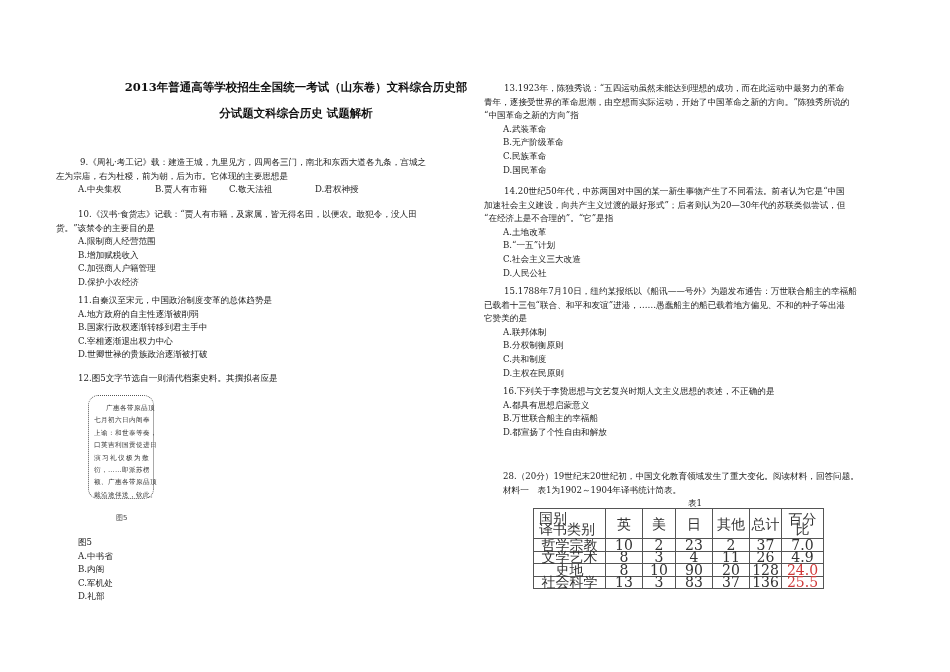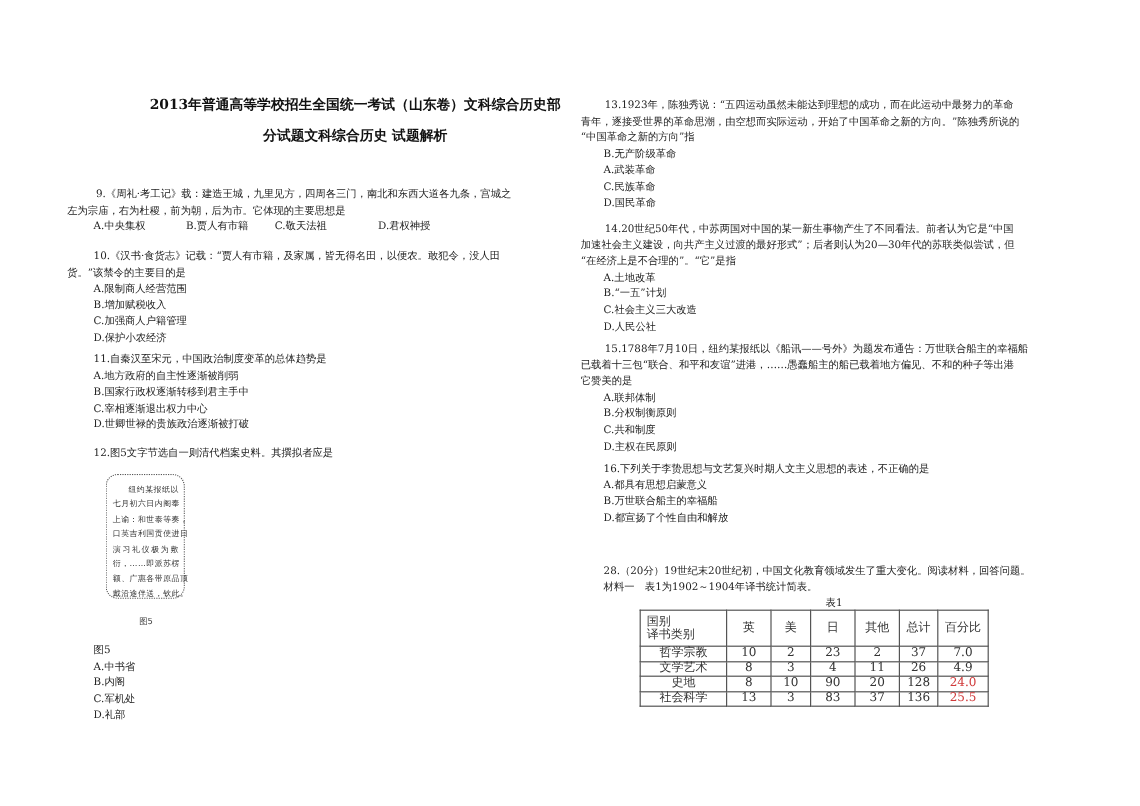--- a/index.html
+++ b/index.html
@@ -13,21 +13,21 @@
   .fig {
     position: absolute; left: 88px; top: 395px; width: 66px; height: 104px;
     border: 1.2px dotted #555; border-radius: 10px;
     padding: 6px 4px 4px 5px;
     font-family: "DejaVu Sans", "Liberation Sans", sans-serif;
     font-size: 6.6px; line-height: 12.4px; letter-spacing: 0.4px; color: #333;
   }
   .fig .line { white-space: nowrap; text-align: justify; text-align-last: justify; }
   .fig .line.first { text-align: right; text-align-last: right; padding-left: 12px; }
   .figcap { font-family: "DejaVu Sans", "Liberation Sans", sans-serif; font-size: 7px; color: #444; }
-  table.t1 { position: absolute; left: 533px; top: 508px; border-collapse: collapse; font-size: 10px; line-height: 10px; }
+  table.t1 { position: absolute; left: 533px; top: 508px; border-collapse: collapse; font-size: 14px; line-height: 10px; }
   table.t1 td { border: 1px solid #555; text-align: center; padding: 0; height: 12.5px; color: #333; }
   table.t1 td.hdr { height: 30px; }
   table.t1 td.corner { text-align: left; padding-left: 5px; line-height: 11px; }
   table.t1 td.red { color: #d03a3a; }
 </style>
 </head>
 <body>
 
 <div class="abs title" style="left:116px; top:80px; width:360px;">2013年普通高等学校招生全国统一考试（山东卷）文科综合历史部</div>
 <div class="abs title" style="left:116px; top:106px; width:360px;">分试题文科综合历史 试题解析</div>
@@ -58,21 +58,21 @@
   <div class="opt">11.自秦汉至宋元，中国政治制度变革的总体趋势是</div>
   <div class="opt">A.地方政府的自主性逐渐被削弱</div>
   <div class="opt">B.国家行政权逐渐转移到君主手中</div>
   <div class="opt">C.宰相逐渐退出权力中心</div>
   <div class="opt">D.世卿世禄的贵族政治逐渐被打破</div>
 </div>
 
 <div class="abs" style="left:78px; top:372px; width:400px;">12.图5文字节选自一则清代档案史料。其撰拟者应是</div>
 
 <div class="fig">
-  <div class="line first">纽约某报纸以</div>
+  <div class="line first">广惠各带原品顶</div>
   <div class="line">七月初六日内阁奉</div>
   <div class="line">上谕：和世泰等奏，</div>
   <div class="line">口英吉利国贡使进日</div>
   <div class="line">演习礼仪极为敷</div>
   <div class="line">衍，……即派苏楞</div>
   <div class="line">额、广惠各带原品顶</div>
   <div class="line">戴沿途伴送，钦此。</div>
 </div>
 <div class="abs figcap" style="left:116px; top:512px;">图5</div>
 
@@ -82,22 +82,22 @@
   <div class="opt">B.内阁</div>
   <div class="opt">C.军机处</div>
   <div class="opt">D.礼部</div>
 </div>
 
 <div class="abs" style="left:484px; top:82px; width:440px;">
   <div style="padding-left:20px; white-space:nowrap;">13.1923年，陈独秀说：“五四运动虽然未能达到理想的成功，而在此运动中最努力的革命</div>
   <div style="white-space:nowrap;">青年，逐接受世界的革命思潮，由空想而实际运动，开始了中国革命之新的方向。”陈独秀所说的</div>
   <div style="white-space:nowrap;">“中国革命之新的方向”指</div>
   <div style="padding-left:19px;">
+    <div class="opt">A.武装革命</div>
     <div class="opt">B.无产阶级革命</div>
-    <div class="opt">A.武装革命</div>
     <div class="opt">C.民族革命</div>
     <div class="opt">D.国民革命</div>
   </div>
 </div>
 
 <div class="abs" style="left:484px; top:185px; width:440px;">
   <div style="padding-left:20px; white-space:nowrap;">14.20世纪50年代，中苏两国对中国的某一新生事物产生了不同看法。前者认为它是“中国</div>
   <div style="white-space:nowrap;">加速社会主义建设，向共产主义过渡的最好形式”；后者则认为20—30年代的苏联类似尝试，但</div>
   <div style="white-space:nowrap;">“在经济上是不合理的”。“它”是指</div>
   <div style="padding-left:19px;">

